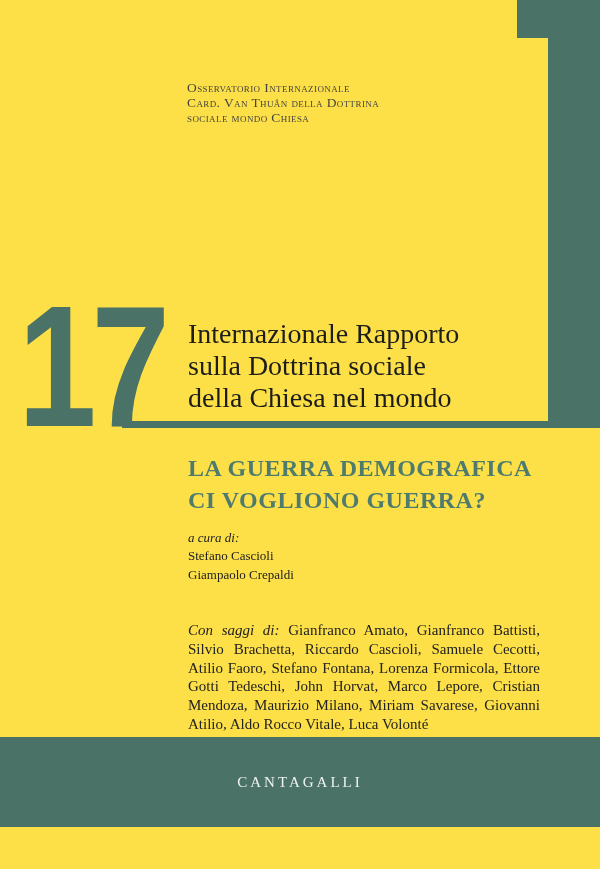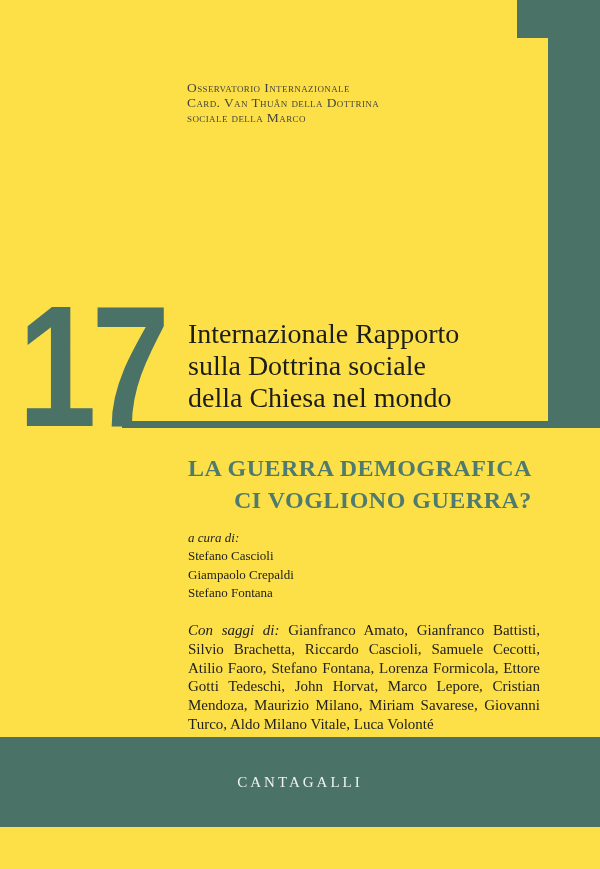--- a/index.html
+++ b/index.html
@@ -33,21 +33,21 @@
     letter-spacing: -6px; color: #4a7267;
     transform: scaleX(0.82); transform-origin: left top;
   }
   .report-title {
     position: absolute; left: 188px; top: 318px;
     font-size: 28px; line-height: 32px; color: #1d1d1b;
   }
   .book-subtitle {
     position: absolute; left: 188px; top: 452px;
     font-size: 24px; line-height: 32px; font-weight: bold;
-    letter-spacing: 0.5px; color: #4f7b6f; text-align: right;
+    letter-spacing: 0.5px; color: #4f7b6f;
   }
   .editors-block {
     position: absolute; left: 188px; top: 529px;
     font-size: 13px; line-height: 18.4px; color: #222222;
   }
   .italic { font-style: italic; }
   .essays-paragraph {
     position: absolute; left: 188px; top: 621px; width: 352px;
     font-size: 15px; line-height: 18.8px; text-align: justify;
     text-align-last: left; color: #222222; margin: 0;
@@ -63,42 +63,41 @@
 <div class="cover">
 
   <div class="teal top-right-block"></div>
   <div class="teal right-bar-top"></div>
   <div class="teal title-rule"></div>
   <div class="teal right-bar-bottom"></div>
 
   <div class="org-header">
     <div>Osservatorio Internazionale</div>
     <div>Card. Van Thuân della Dottrina</div>
-    <div>sociale della Marco</div>
+    <div>sociale mondo Chiesa</div>
   </div>
 
   <div class="edition-number">17</div>
 
   <div class="report-title">
     <div>Internazionale Rapporto</div>
     <div>sulla Dottrina sociale</div>
     <div>della Chiesa nel mondo</div>
   </div>
 
   <div class="book-subtitle">
     <div>LA GUERRA DEMOGRAFICA</div>
     <div>CI VOGLIONO GUERRA?</div>
   </div>
 
   <div class="editors-block">
     <div class="italic">a cura di:</div>
     <div>Stefano Cascioli</div>
     <div>Giampaolo Crepaldi</div>
-    <div>Stefano Fontana</div>
   </div>
 
-  <p class="essays-paragraph"><span class="italic">Con saggi di:</span> <span>Gianfranco Amato, Gianfranco Battisti, Silvio Brachetta, Riccardo Cascioli, Samuele Cecotti, Atilio Faoro, Stefano Fontana, Lorenza Formicola, Ettore Gotti Tedeschi, John Horvat, Marco Lepore, Cristian Mendoza, Maurizio Milano, Miriam Savarese, Giovanni Turco, Aldo Milano Vitale, Luca Volonté</span></p>
+  <p class="essays-paragraph"><span class="italic">Con saggi di:</span> <span>Gianfranco Amato, Gianfranco Battisti, Silvio Brachetta, Riccardo Cascioli, Samuele Cecotti, Atilio Faoro, Stefano Fontana, Lorenza Formicola, Ettore Gotti Tedeschi, John Horvat, Marco Lepore, Cristian Mendoza, Maurizio Milano, Miriam Savarese, Giovanni Atilio, Aldo Rocco Vitale, Luca Volonté</span></p>
 
   <div class="teal footer-band">
     <span class="publisher-name">CANTAGALLI</span>
   </div>
 
 </div>
 
 </body></html>

